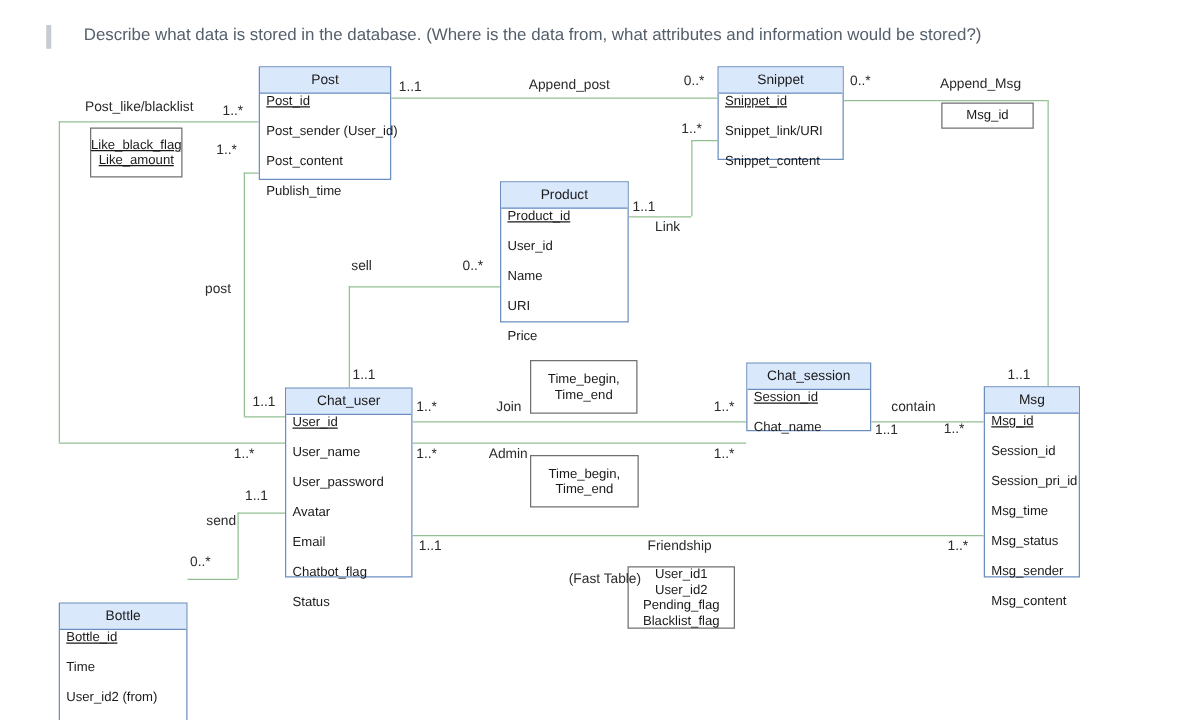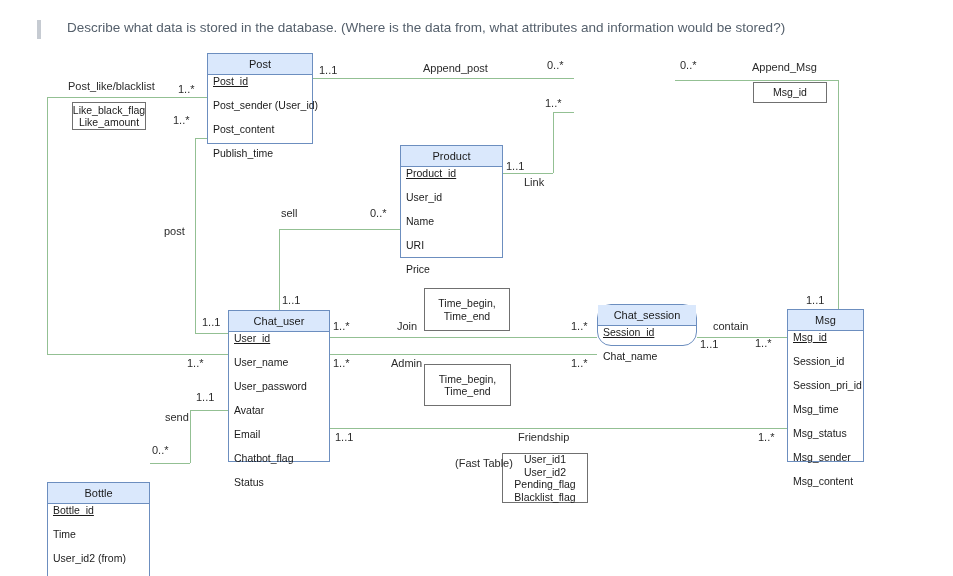--- a/index.html
+++ b/index.html
@@ -50,21 +50,21 @@
       <div class="seg" style="left: 195px; top: 333px; width: 33px; height: 1px;"></div>
       <div class="seg" style="left: 279px; top: 229px; width: 121px; height: 1px;"></div>
       <div class="seg" style="left: 279px; top: 229px; width: 1px; height: 81px;"></div>
       <div class="seg" style="left: 330px; top: 337px; width: 267px; height: 1px;"></div>
       <div class="seg" style="left: 330px; top: 354px; width: 267px; height: 1px;"></div>
       <div class="seg" style="left: 697px; top: 337px; width: 90px; height: 1px;"></div>
       <div class="seg" style="left: 330px; top: 428px; width: 457px; height: 1px;"></div>
       <div class="seg" style="left: 150px; top: 463px; width: 40px; height: 1px;"></div>
       <div class="seg" style="left: 190px; top: 410px; width: 1px; height: 53px;"></div>
       <div class="seg" style="left: 190px; top: 410px; width: 38px; height: 1px;"></div>
-      <div class="note" style="left: 72px; top: 102px; width: 74px; height: 28px;">
+      <div class="note" style="left: 72px; top: 102px; width: 74px; height: 40px; text-decoration: underline;">
         <div>Like_black_flag</div>
         <div>Like_amount</div>
       </div>
       <div class="note" style="left: 753px; top: 82px; width: 74px; height: 21px;">
         <div>Msg_id</div>
       </div>
       <div class="note" style="left: 424px; top: 288px; width: 86px; height: 43px;">
         <div>Time_begin,</div>
         <div>Time_end</div>
       </div>
@@ -80,20 +80,28 @@
       </div>
       <div class="entity" style="left: 207px; top: 53px; width: 106px; height: 91px;">
         <div class="entity-header">Post</div>
         <div class="entity-rows">
           <div class="field key">Post_id</div>
           <div class="field">Post_sender (User_id)</div>
           <div class="field">Post_content</div>
           <div class="field">Publish_time</div>
         </div>
       </div>
+      <div class="entity" style="left: 574px; top: 53px; width: 101px; height: 75px;">
+        <div class="entity-header">Snippet</div>
+        <div class="entity-rows">
+          <div class="field key">Snippet_id</div>
+          <div class="field">Snippet_link/URI</div>
+          <div class="field">Snippet_content</div>
+        </div>
+      </div>
       <div class="entity" style="left: 400px; top: 145px; width: 103px; height: 113px;">
         <div class="entity-header">Product</div>
         <div class="entity-rows">
           <div class="field key">Product_id</div>
           <div class="field">User_id</div>
           <div class="field">Name</div>
           <div class="field">URI</div>
           <div class="field">Price</div>
         </div>
       </div>
@@ -102,21 +110,21 @@
         <div class="entity-rows">
           <div class="field key">User_id</div>
           <div class="field">User_name</div>
           <div class="field">User_password</div>
           <div class="field">Avatar</div>
           <div class="field">Email</div>
           <div class="field">Chatbot_flag</div>
           <div class="field">Status</div>
         </div>
       </div>
-      <div class="entity" style="left: 597px; top: 304px; width: 100px; height: 42px; border-radius: 14px;">
+      <div class="entity" style="left: 597px; top: 290px; width: 100px; height: 55px;">
         <div class="entity-header">Chat_session</div>
         <div class="entity-rows">
           <div class="field key">Session_id</div>
           <div class="field">Chat_name</div>
         </div>
       </div>
       <div class="entity" style="left: 787px; top: 309px; width: 77px; height: 153px;">
         <div class="entity-header">Msg</div>
         <div class="entity-rows">
           <div class="field key">Msg_id</div>

